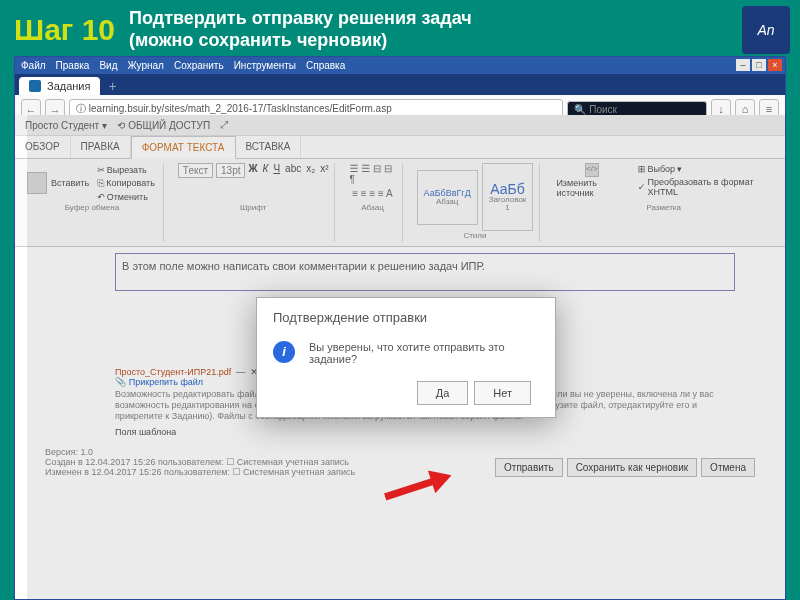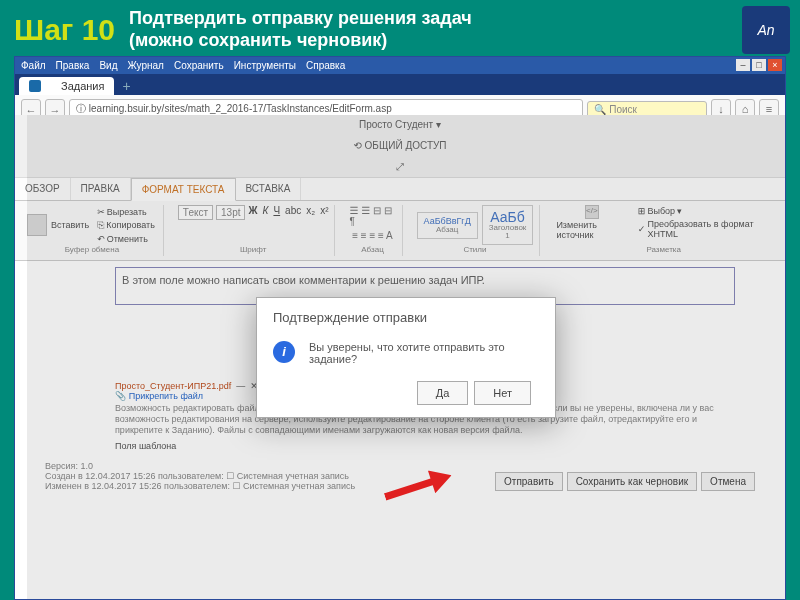--- a/index.html
+++ b/index.html
@@ -8,29 +8,29 @@
   .step-title { color: #d1e016; font-size: 30px; font-weight: bold; margin-right: 14px; }
   .step-desc { color: #fff; font-size: 18px; font-weight: bold; line-height: 1.2; }
   .logo { position: absolute; right: 10px; top: 6px; width: 48px; height: 48px; background: #1a3a7a; border-radius: 4px; display:flex; align-items:center; justify-content:center; color:#fff; font-size:14px; font-style:italic; }
   .browser { position: absolute; top: 56px; left: 14px; right: 14px; bottom: 0; background: #fff; border: 1px solid #2a4a9a; }
   .menubar { background: #2a5aa8; color: #fff; font-size: 10px; padding: 3px 6px; display: flex; gap: 10px; position:relative; }
   .menubar span { cursor: default; }
   .wincontrols { position:absolute; right:3px; top:2px; display:flex; gap:2px;}
   .wincontrols div { width:14px; height:12px; background:#e8e8e8; font-size:9px; text-align:center; line-height:12px; color:#333;}
   .wincontrols .close{background:#e05030;color:#fff;}
   .tabbar { background: #1a3a7a; display: flex; align-items: center; padding: 3px 4px 0; }
-  .tab { background: #fff; border-radius: 4px 4px 0 0; padding: 3px 10px; font-size: 11px; display: flex; align-items: center; gap: 20px; color: #333; }
+  .tab { background: #fff; border-radius: 4px 4px 0 0; padding: 3px 10px; font-size: 11px; display: flex; align-items: center; gap: 6px; color: #333; }
   .tab-icon { width: 12px; height: 12px; background: #1a6aa8; border-radius: 2px; display:inline-block;}
   .tab-plus { color: #8ab; font-size: 14px; margin-left: 8px; }
   .urlbar { display: flex; align-items: center; padding: 4px 6px; gap: 4px; border-bottom: 1px solid #ccc; background:#fafafa;}
   .navbtn { width: 20px; height: 20px; border: 1px solid #bbb; border-radius: 3px; background: #f5f5f5; font-size: 11px; text-align: center; line-height: 18px; color: #666; }
   .url { flex: 1; border: 1px solid #bbb; border-radius: 3px; padding: 2px 6px; font-size: 10px; color: #555; background:#fff;}
-  .search { width: 120px; border: 1px solid #bbb; border-radius: 3px; padding: 2px 6px; font-size: 10px; color: #888; background:#fef9c3;}
+  .search { width: 140px; border: 1px solid #bbb; border-radius: 3px; padding: 2px 6px; font-size: 10px; color: #888; background:#0f172a;}
   .content { position: absolute; top: 58px; left: 0; right: 0; bottom: 0; background: #fff; overflow: hidden; }
-  .topstrip { background: #f0f0f0; border-bottom: 1px solid #ddd; padding: 4px 10px; display: flex; justify-content: flex-start; align-items: center; font-size: 10px; color: #666; gap:10px;flex-direction:column;}
+  .topstrip { background: #f0f0f0; border-bottom: 1px solid #ddd; padding: 4px 10px; display: flex; justify-content: flex-start; align-items: center; font-size: 10px; color: #666; gap:10px;}
   .sp-tabs { display: flex; border-bottom: 1px solid #ccc; background:#fdfdfd; font-size: 10px; }
   .sp-tab { padding: 5px 10px; color: #666; border-right:1px solid #e8e8e8;}
   .sp-tab.active { color: #d17a2a; border: 1px solid #ccc; border-bottom: 1px solid #fff; background: #fff; margin-bottom:-1px;}
   .ribbon { display: flex; background: #fafafa; border-bottom: 1px solid #ccc; padding: 4px 6px; gap: 8px; }
   .rgroup { border-right: 1px solid #ddd; padding: 0 6px 2px; display: flex; flex-direction: column; align-items: center; font-size: 8px; color: #888; }
   .rgroup .items { display: flex; gap: 4px; align-items: center; min-height: 40px;}
   .rbtn { font-size: 9px; color: #555; padding: 1px 2px; display:flex; align-items:center; gap:2px;}
   .ricon { width: 14px; height: 14px; background: #ddd; border: 1px solid #bbb; }
   .editor-area { padding: 6px 50px 6px 100px; }
   .label-sm { font-size: 10px; color: #666; margin-bottom: 2px; }
@@ -46,21 +46,21 @@
   .modal { background: #fff; width: 300px; box-shadow: 0 6px 30px rgba(0,0,0,0.35); border:1px solid #aaa;}
   .modal-title { font-size: 13px; color: #555; padding: 12px 16px 8px; }
   .modal-body { display: flex; gap: 14px; padding: 8px 16px 16px; font-size: 11px; color: #555; align-items:flex-start;}
   .info-icon { width: 22px; height: 22px; border-radius: 50%; background: #2a6ae0; color: #fff; font-weight: bold; text-align: center; line-height: 22px; font-size: 13px; font-style: italic; flex-shrink:0;}
   .modal-btns { display: flex; justify-content: flex-end; gap: 6px; padding: 0 24px 12px; }
   .modal-btn { border: 1px solid #aaa; background: #f7f7f7; padding: 5px 18px; font-size: 11px; color: #444; }
   .arrow { position: absolute; left: 370px; top: 370px; width: 0; height: 0; }
   .arrow-line { position:absolute; width:70px; height:24px; background:#e02020; transform: rotate(-18deg); transform-origin: left center; left:0; top:0; clip-path: polygon(0 35%, 70% 35%, 70% 0, 100% 50%, 70% 100%, 70% 65%, 0 65%);}
   .sel { border:1px solid #bbb; background:#fff; padding:1px 4px; font-size:10px;}
   .styles-box{display:flex;gap:4px;align-items:center;}
-  .style-prev{border:1px solid #ccc;padding:4px 6px;font-size:9px;color:#4a7ac8;text-align:center;line-height:1;}
+  .style-prev{border:1px solid #ccc;padding:18px 6px;font-size:9px;color:#4a7ac8;text-align:center;line-height:1;}
 </style>
 </head>
 <body>
 
 <div class="slide-header">
   <div class="step-title">Шаг 10</div>
   <div class="step-desc">
     <div>Подтвердить отправку решения задач</div>
     <div>(можно сохранить черновик)</div>
   </div>

